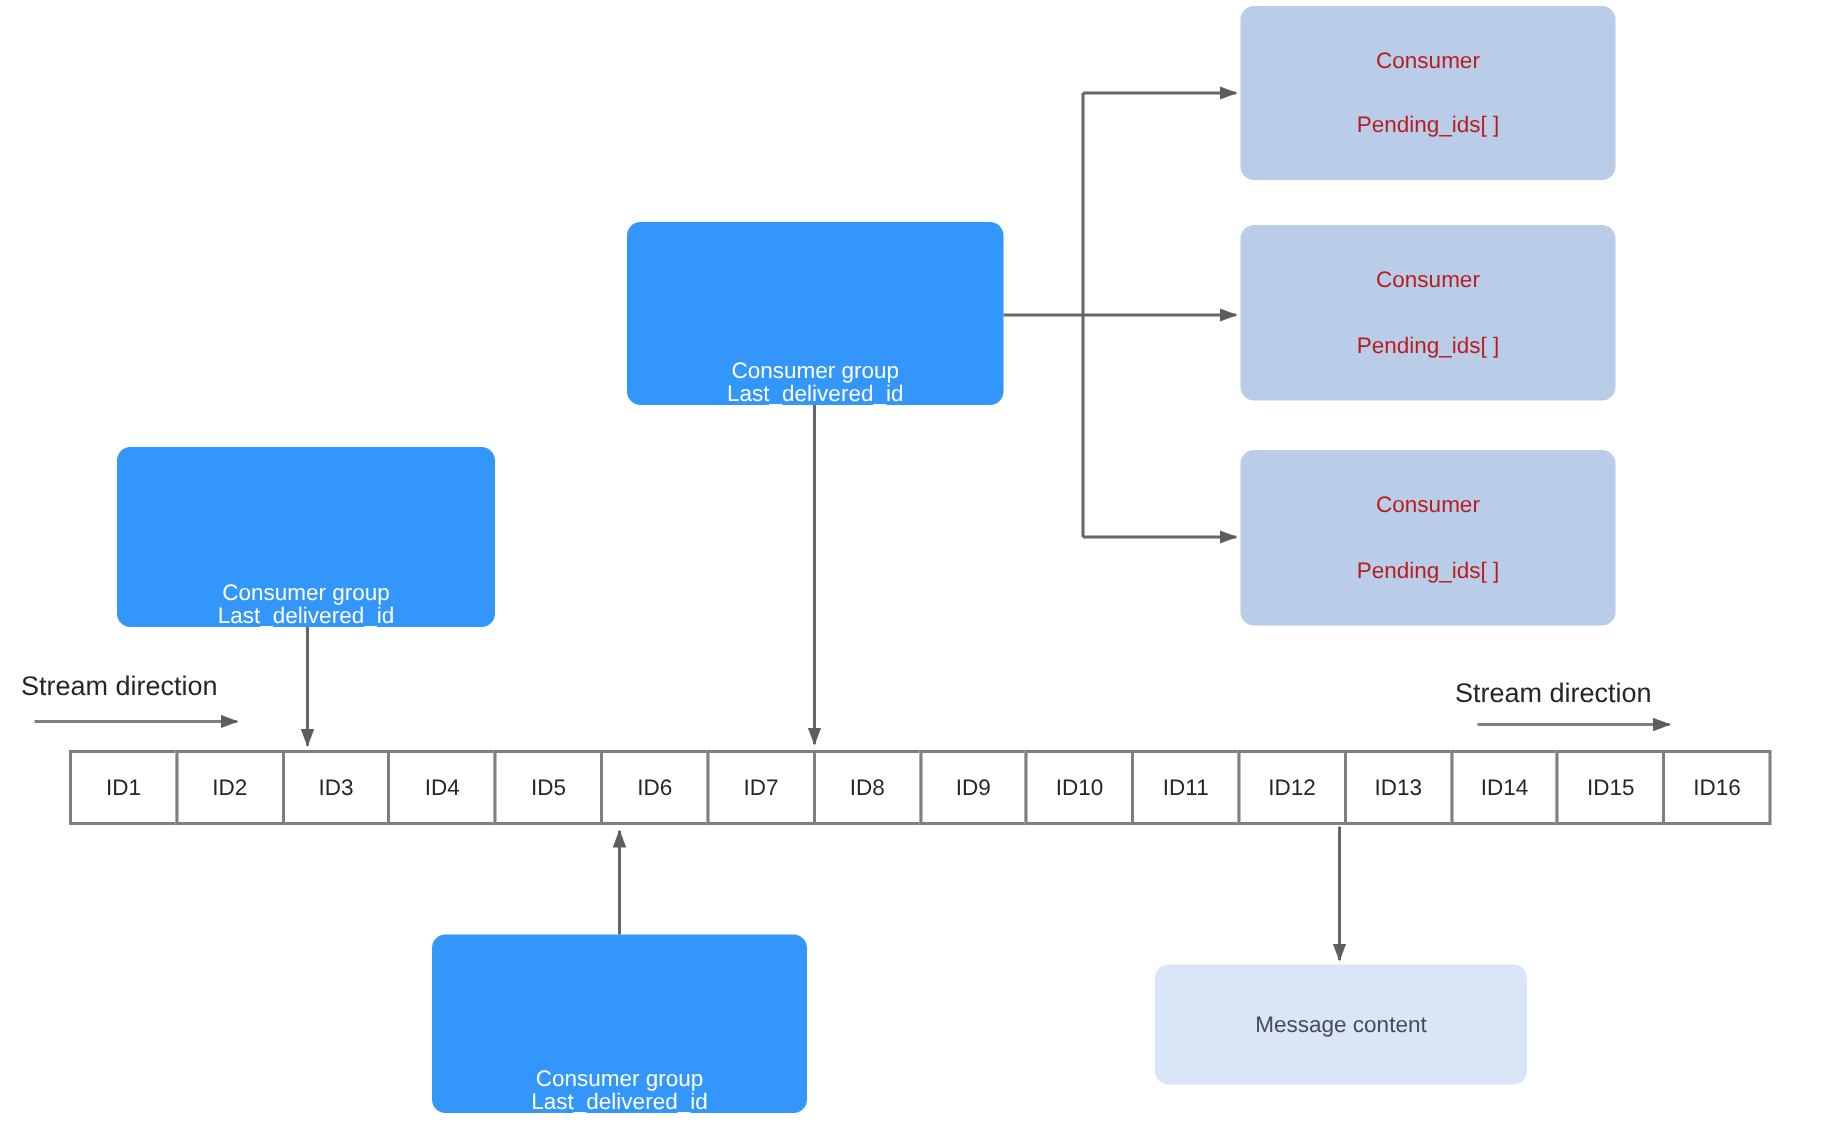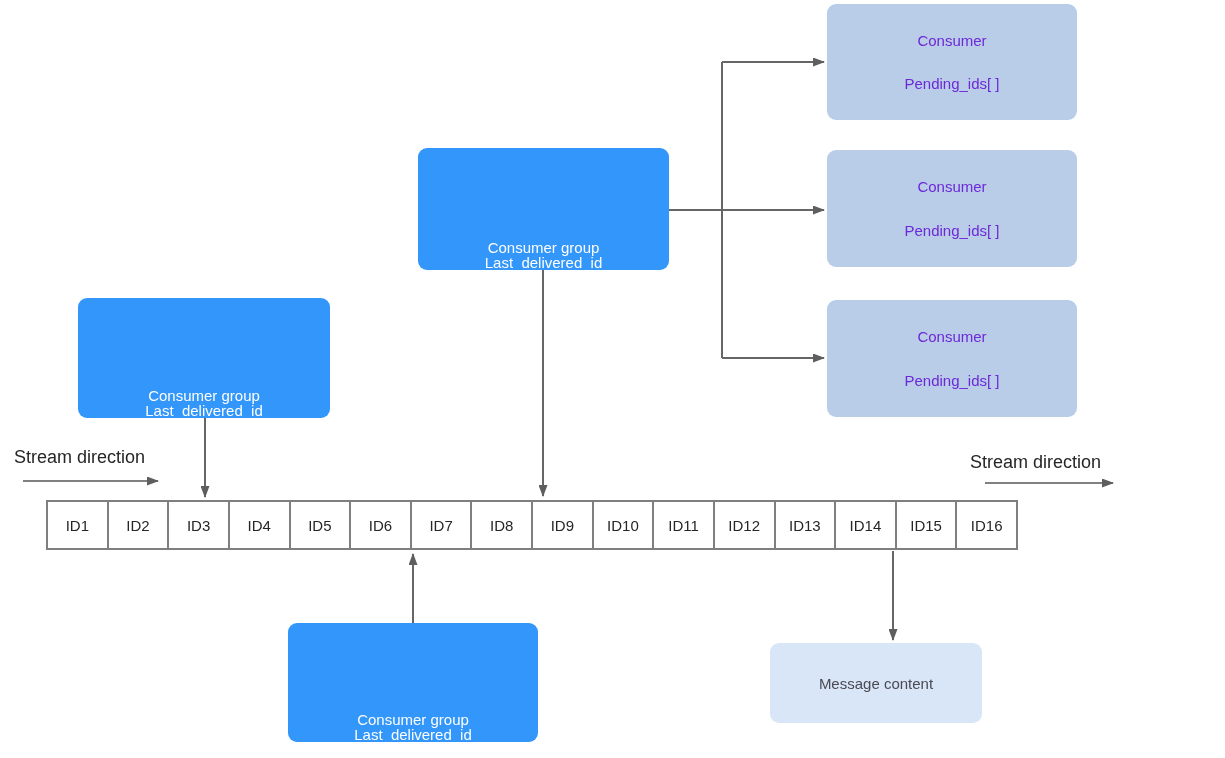--- a/index.html
+++ b/index.html
@@ -28,34 +28,34 @@
     box-sizing: border-box;
   }
   .group-box {
     background: #3296FA;
     color: #FDFEFF;
     font-size: 15px;
     justify-content: flex-end;
   }
   .consumer-box {
     background: #B9CDE8;
-    color: #6d28d9;
+    color: #b91c1c;
     font-size: 15px;
   }
   .message-box {
     background: #D9E6F8;
     color: #4A4A52;
     font-size: 15px;
     justify-content: center;
   }
   .box .line { line-height: 1; }
   .stream-row {
     position: absolute;
     left: 46px; top: 500px;
-    width: 972px; height: 50px;
+    width: 1135px; height: 50px;
     display: flex;
   }
   .stream-cell {
     flex: 1 1 0;
     background: #ffffff;
     border: 2px solid #7F7F7F;
     margin-left: -2px;
     display: flex;
     align-items: center;
     justify-content: center;
@@ -119,21 +119,21 @@
   </div>
   <div class="box group-box" style="left:78px; top:298px; width:252px; height:120px;">
     <div class="line">Consumer group</div>
     <div class="line">Last_delivered_id</div>
   </div>
   <div class="box group-box" style="left:288px; top:623px; width:250px; height:119px;">
     <div class="line">Consumer group</div>
     <div class="line">Last_delivered_id</div>
   </div>
 
-  <div class="box message-box" style="left:770px; top:643px; width:212px; height:80px;">
+  <div class="box message-box" style="left:770px; top:643px; width:248px; height:80px;">
     <div class="line">Message content</div>
   </div>
 
   <div class="direction-label" style="left:14px; top:447px;">Stream direction</div>
   <div class="direction-label" style="left:970px; top:452px;">Stream direction</div>
 
   <div class="stream-row">
     <div class="stream-cell">ID1</div>
     <div class="stream-cell">ID2</div>
     <div class="stream-cell">ID3</div>

